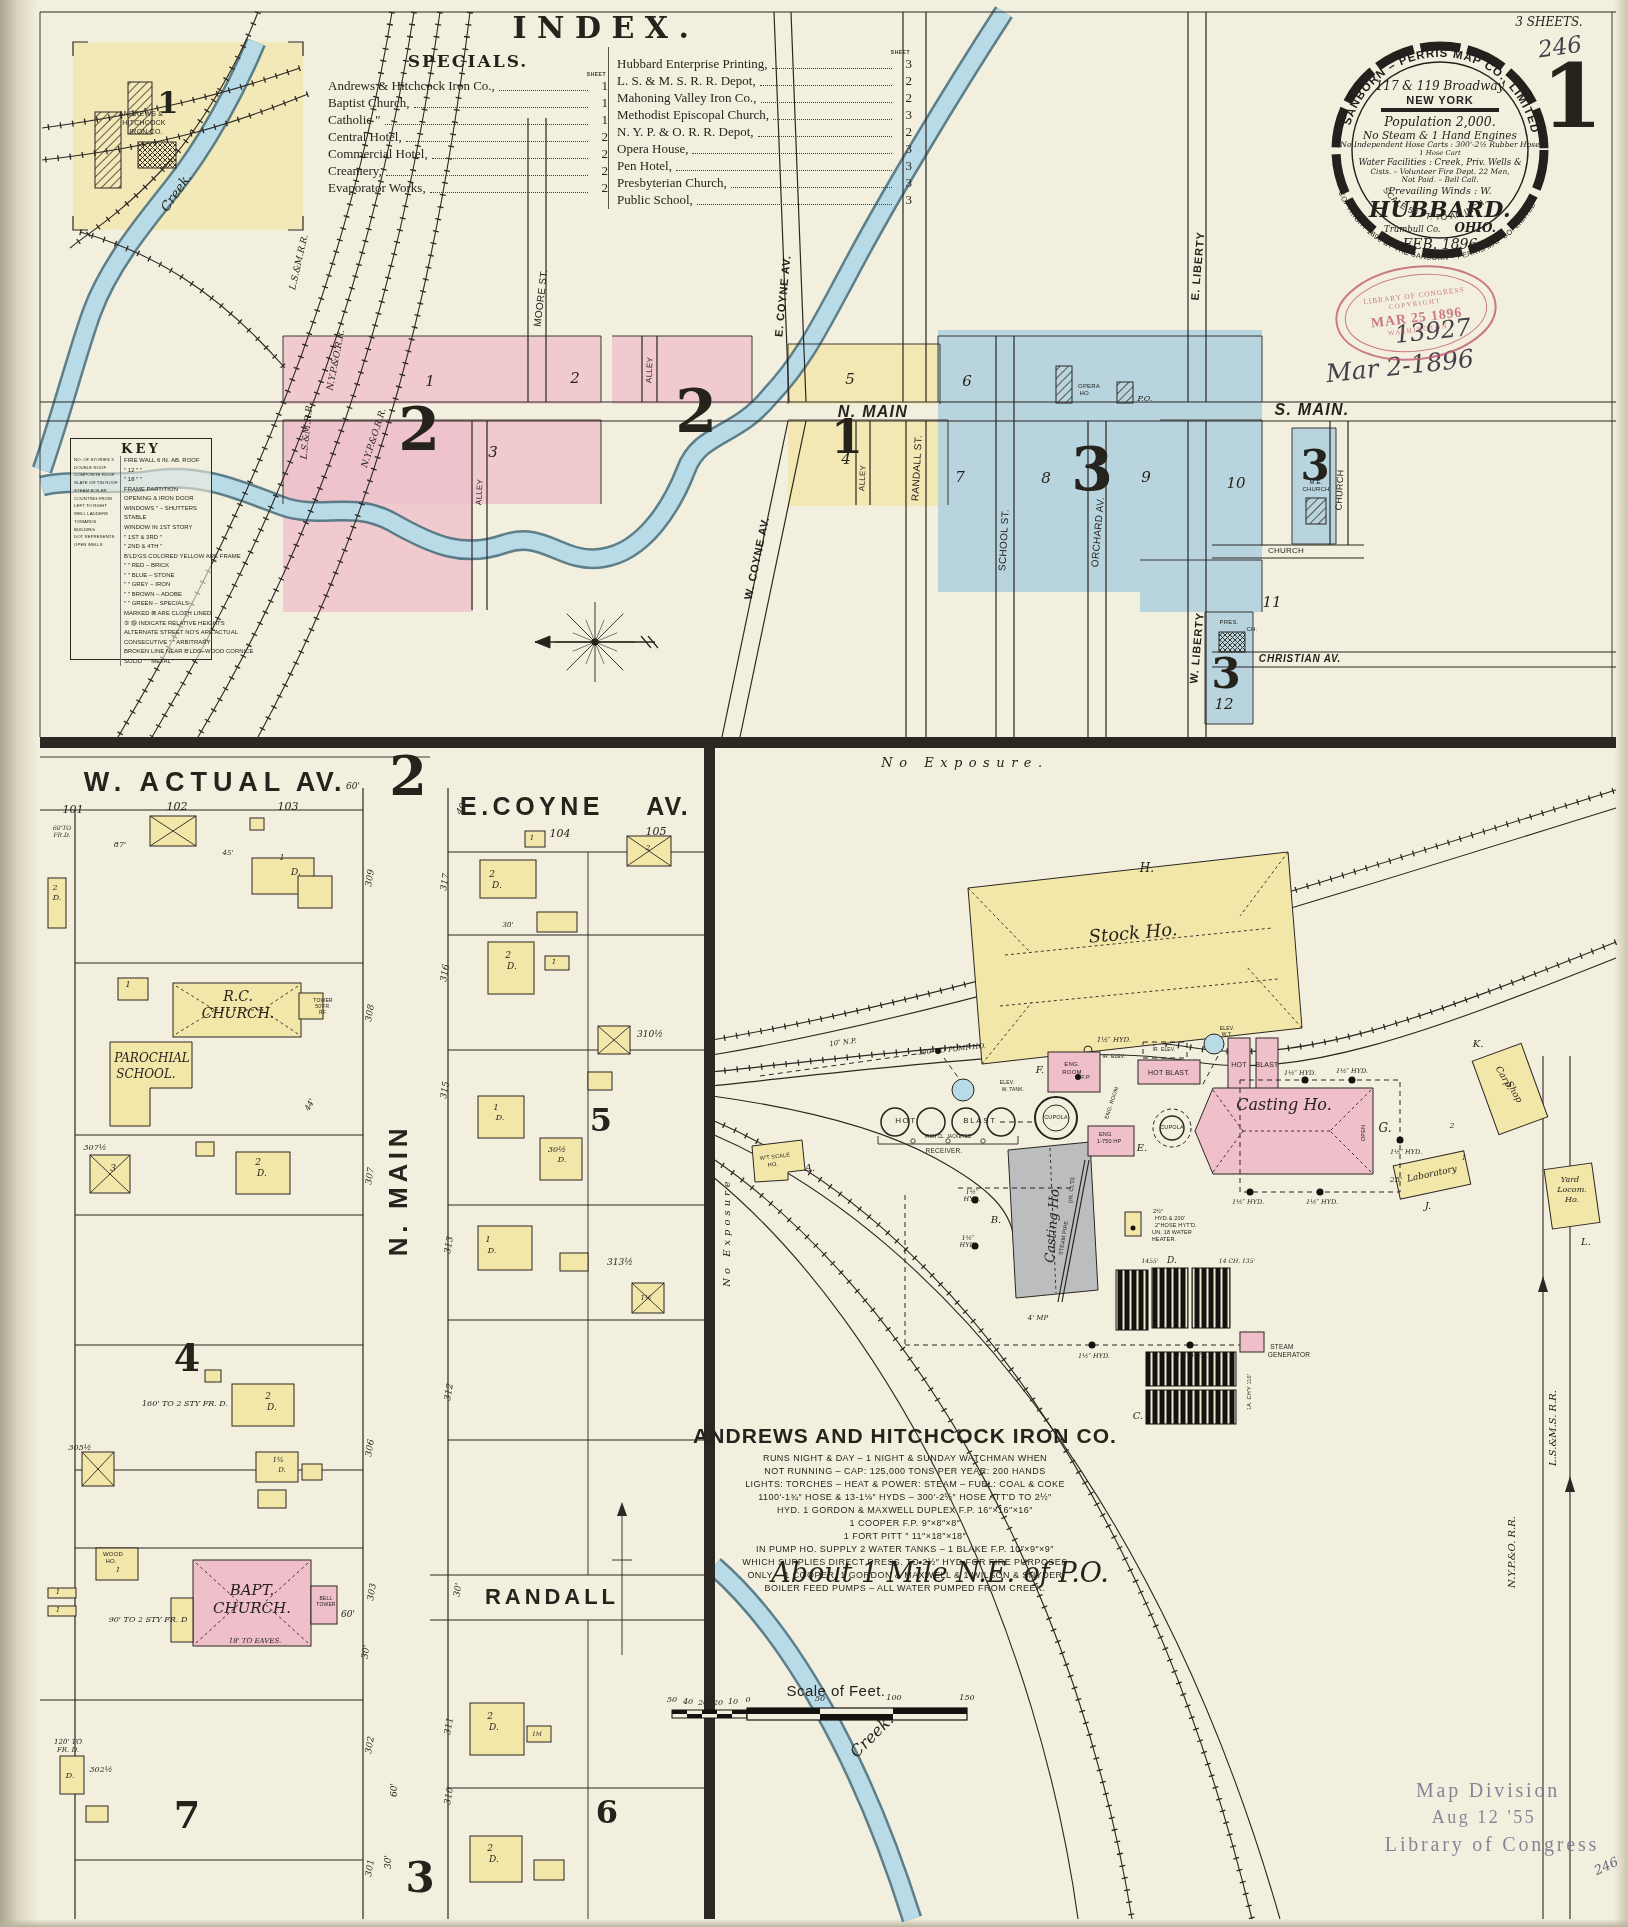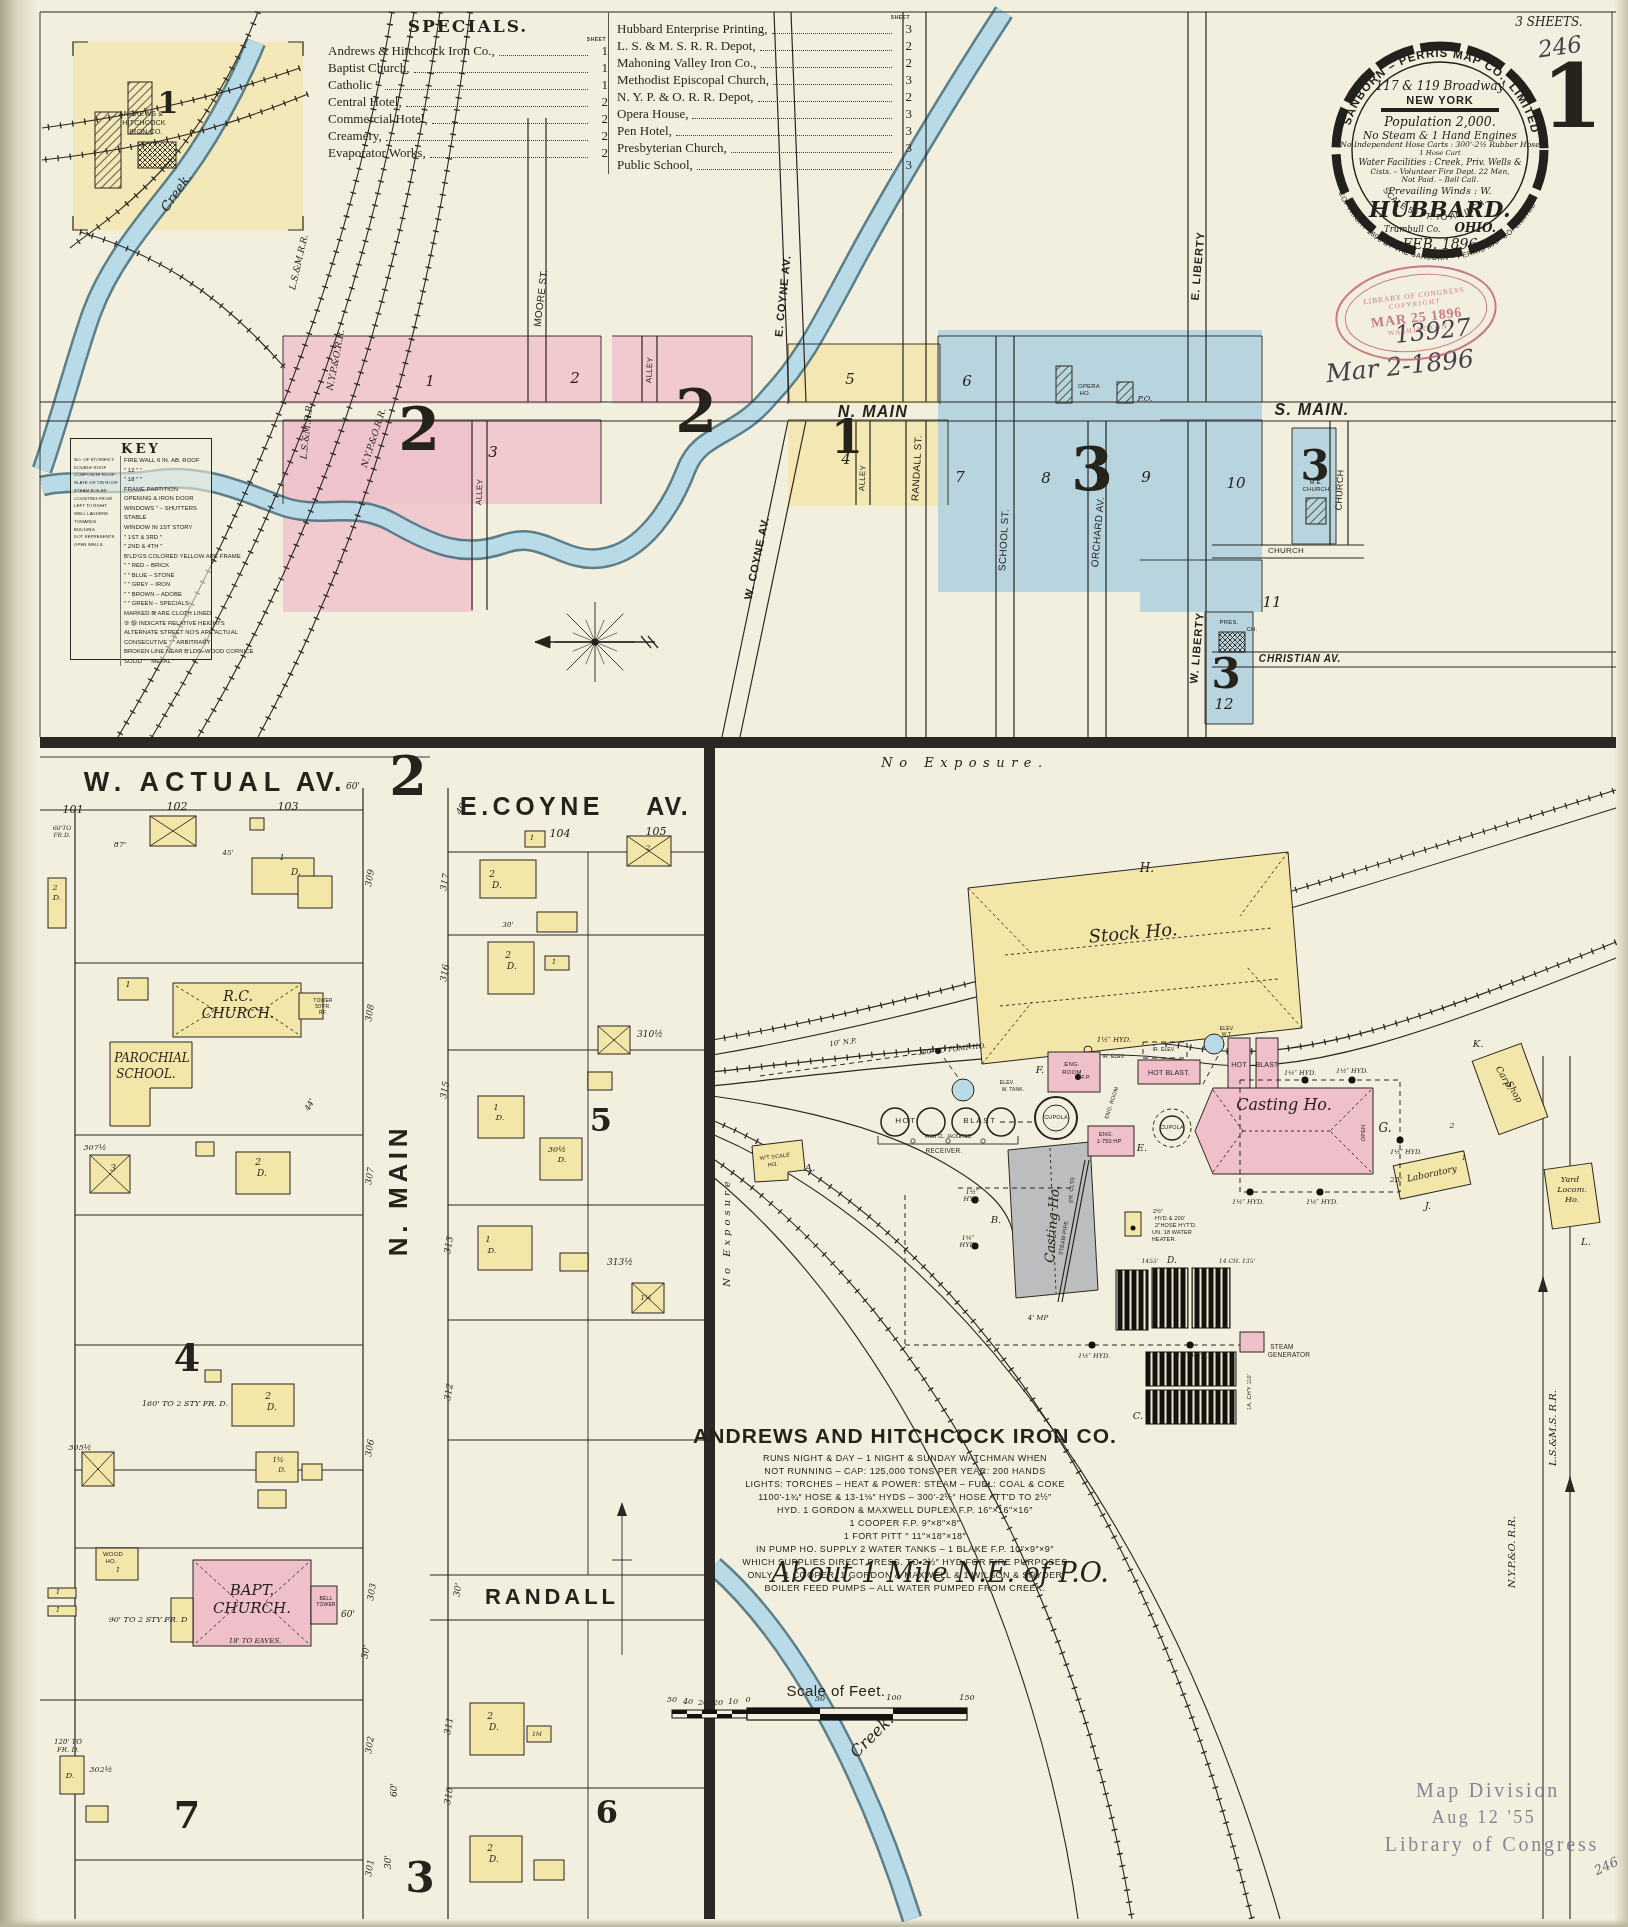--- a/index.html
+++ b/index.html
@@ -619,20 +619,21 @@
       <span class="lbl hi" style="left: 872px; top: 1736px; transform: translate(-50%, -50%) rotate(-45deg); font-size: 16px;">Creek.</span>
       <span class="lbl stamp2" style="left: 1488px; top: 1790px; transform: translate(-50%, -50%) rotate(0deg); font-size: 20px;">Map Division</span>
       <span class="lbl stamp2" style="left: 1484px; top: 1817px; transform: translate(-50%, -50%) rotate(0deg); font-size: 18px;">Aug 12 '55</span>
       <span class="lbl stamp2" style="left: 1492px; top: 1844px; transform: translate(-50%, -50%) rotate(0deg); font-size: 20px;">Library of Congress</span>
       <span class="lbl hw" style="left: 1606px; top: 1866px; transform: translate(-50%, -50%) rotate(-25deg); font-size: 13px;">246</span>
       <span class="lbl hw dk" style="left: 1433px; top: 331px; transform: translate(-50%, -50%) rotate(-6deg); font-size: 24px;">13927</span>
       <span class="lbl hw dk" style="left: 1400px; top: 366px; transform: translate(-50%, -50%) rotate(-6deg); font-size: 25px;">Mar 2-1896</span>
     </div>
 
   <div id="index">
+    <div class="title">INDEX.</div>
     <div class="cols">
       <div class="colL">
         <div class="spec">SPECIALS.</div>
         <div class="sheethead">SHEET</div>
         <div>
 
         <div class="idx-row">
               <span>Andrews &amp; Hitchcock Iron Co.,</span>
               <span class="dots"></span>
               <span class="n">1</span>

